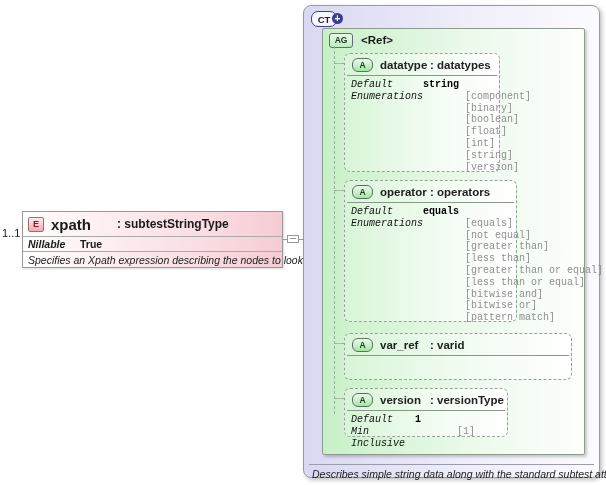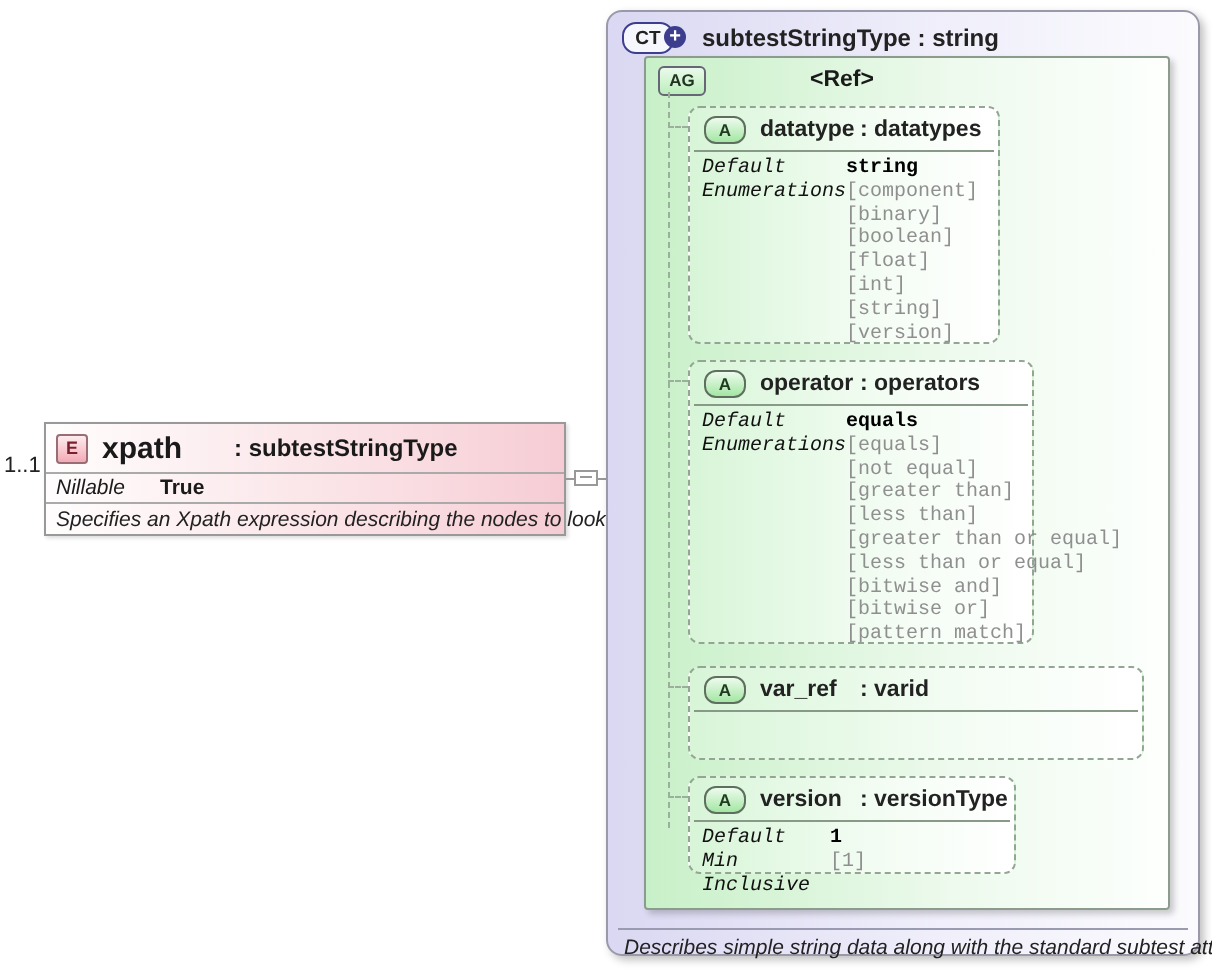--- a/index.html
+++ b/index.html
@@ -19,21 +19,21 @@
   .elem-header{display:flex;align-items:center;height:24px;padding-left:5px;border-bottom:1px solid #aaa;}
   .icon-e{
     display:inline-flex;align-items:center;justify-content:center;
     width:14px;height:13px;border:1px solid #996d74;border-radius:2px;
     background:linear-gradient(180deg,#fdecee 0%,#f3aab5 100%);
     font-size:9px;font-weight:bold;color:#7a1f2e;margin-right:7px;
   }
   .elem-name{font-weight:bold;font-size:15px;display:inline-block;min-width:66px;}
   .elem-type{font-weight:bold;font-size:12px;}
   .elem-row{display:flex;align-items:center;height:14px;padding-left:5px;border-bottom:1px solid #aaa;font-size:10.5px;}
-  .elem-row .lab{font-style:italic;display:inline-block;min-width:52px;}
+  .elem-row .lab{font-style:italic;display:inline-block;min-width:52px;font-weight:bold;}
   .elem-row .val{font-weight:bold;}
   .elem-desc{display:flex;align-items:center;height:16px;padding-left:5px;font-size:10.5px;font-style:italic;color:#222;white-space:nowrap;}
   
   .conn-line{position:absolute;left:283px;top:239px;width:20px;height:0;border-top:1px solid #999;}
   .conn-ref{
     position:absolute;left:287px;top:235px;width:12px;height:8px;
     background:#fff;border:1px solid #999;box-sizing:border-box;
   }
   .conn-ref::after{content:"";position:absolute;left:2px;right:2px;top:2px;border-top:1px solid #999;}
   
@@ -57,21 +57,21 @@
   .ct-title{font-weight:bold;font-size:12px;color:#222;}
   .ct-footer-line{position:absolute;left:5px;right:5px;top:458px;border-top:1px solid #9a9ab0;}
   .ct-footer{position:absolute;left:8px;top:462px;font-size:10.5px;font-style:italic;color:#222;white-space:nowrap;}
   
   .ag-box{
     position:absolute;left:322px;top:28px;width:263px;height:427px;
     border:1px solid #8c9c8c;border-radius:2px;box-sizing:border-box;
     background:linear-gradient(to right,#c8f0c8 0%,#eefaee 60%,#fdfffd 100%);
     box-shadow:2px 2px 3px rgba(0,0,0,.2);
   }
-  .ag-header{display:flex;align-items:center;height:22px;padding-left:6px;gap:44px;}
+  .ag-header{display:flex;align-items:center;height:22px;padding-left:6px;}
   .icon-ag{
     display:inline-flex;align-items:center;justify-content:center;
     width:22px;height:13px;border:1px solid #667;border-radius:3px;
     background:linear-gradient(180deg,#eafaea 0%,#bceebc 100%);
     font-size:8.5px;font-weight:bold;color:#223322;margin-right:8px;
   }
   .ag-ref{font-weight:bold;font-size:11.5px;display:inline-block;min-width:56px;}
   .ag-type{font-weight:bold;font-size:11.5px;}
   .attr-tree{position:absolute;left:334px;top:46px;height:368px;border-left:1px dashed #9ab09a;}
   .attr-stub{position:absolute;left:334px;width:10px;border-top:1px dashed #9ab09a;}
@@ -88,21 +88,21 @@
     background:linear-gradient(180deg,#edfbed 0%,#a4e6a4 100%);
     font-size:8.5px;font-weight:bold;color:#1f3a1f;margin-right:7px;flex:0 0 auto;
   }
   .attr-name{font-weight:bold;font-size:11.5px;display:inline-block;min-width:50px;color:#222;}
   .attr-type{font-weight:bold;font-size:11.5px;color:#222;}
   .attr-facets{padding:3px 4px 2px 6px;font-size:10px;font-family:Liberation Mono, monospace;}
   .facet-row{display:flex;align-items:flex-start;line-height:11.8px;}
   .facet-label{font-style:italic;color:#111;flex:0 0 var(--label-w,72px);}
   .facet-line{white-space:nowrap;}
   .facet-line.bold{font-weight:bold;color:#000;}
-  .facet-line.muted{color:#8f8f8f;}
+  .facet-line.muted{color:#8f8f8f;margin-left:42px;}
   .abox-datatype{left:344px;top:53px;width:156px;height:119px;}
   .abox-operator{left:344px;top:180px;width:173px;height:142px;}
   .abox-varref{left:344px;top:333px;width:228px;height:47px;--label-w:42px;}
   .abox-varref .facet-line{font-size:8px;letter-spacing:-0.2px;}
   .abox-version{left:344px;top:388px;width:164px;height:49px;--label-w:64px;}
 </style>
 </head>
 <body>
 
 <div id="canvas">
@@ -124,21 +124,20 @@
 
   <div class="conn-line"></div>
   <div class="conn-ref"></div>
 
   <div class="ct-box">
     <div class="ct-header">
       <span class="icon-ct">
         <span>CT</span>
         <span class="ct-plus">+</span>
       </span>
-      <span class="ct-title">subtestStringType : string</span>
     </div>
     <div class="ct-footer-line"></div>
     <div class="ct-footer">Describes simple string data along with the standard subtest attributes.</div>
   </div>
 
   <div class="ag-box">
     <div class="ag-header">
       <span class="icon-ag">AG</span>
       <span class="ag-ref">&lt;Ref&gt;</span>
     </div>

